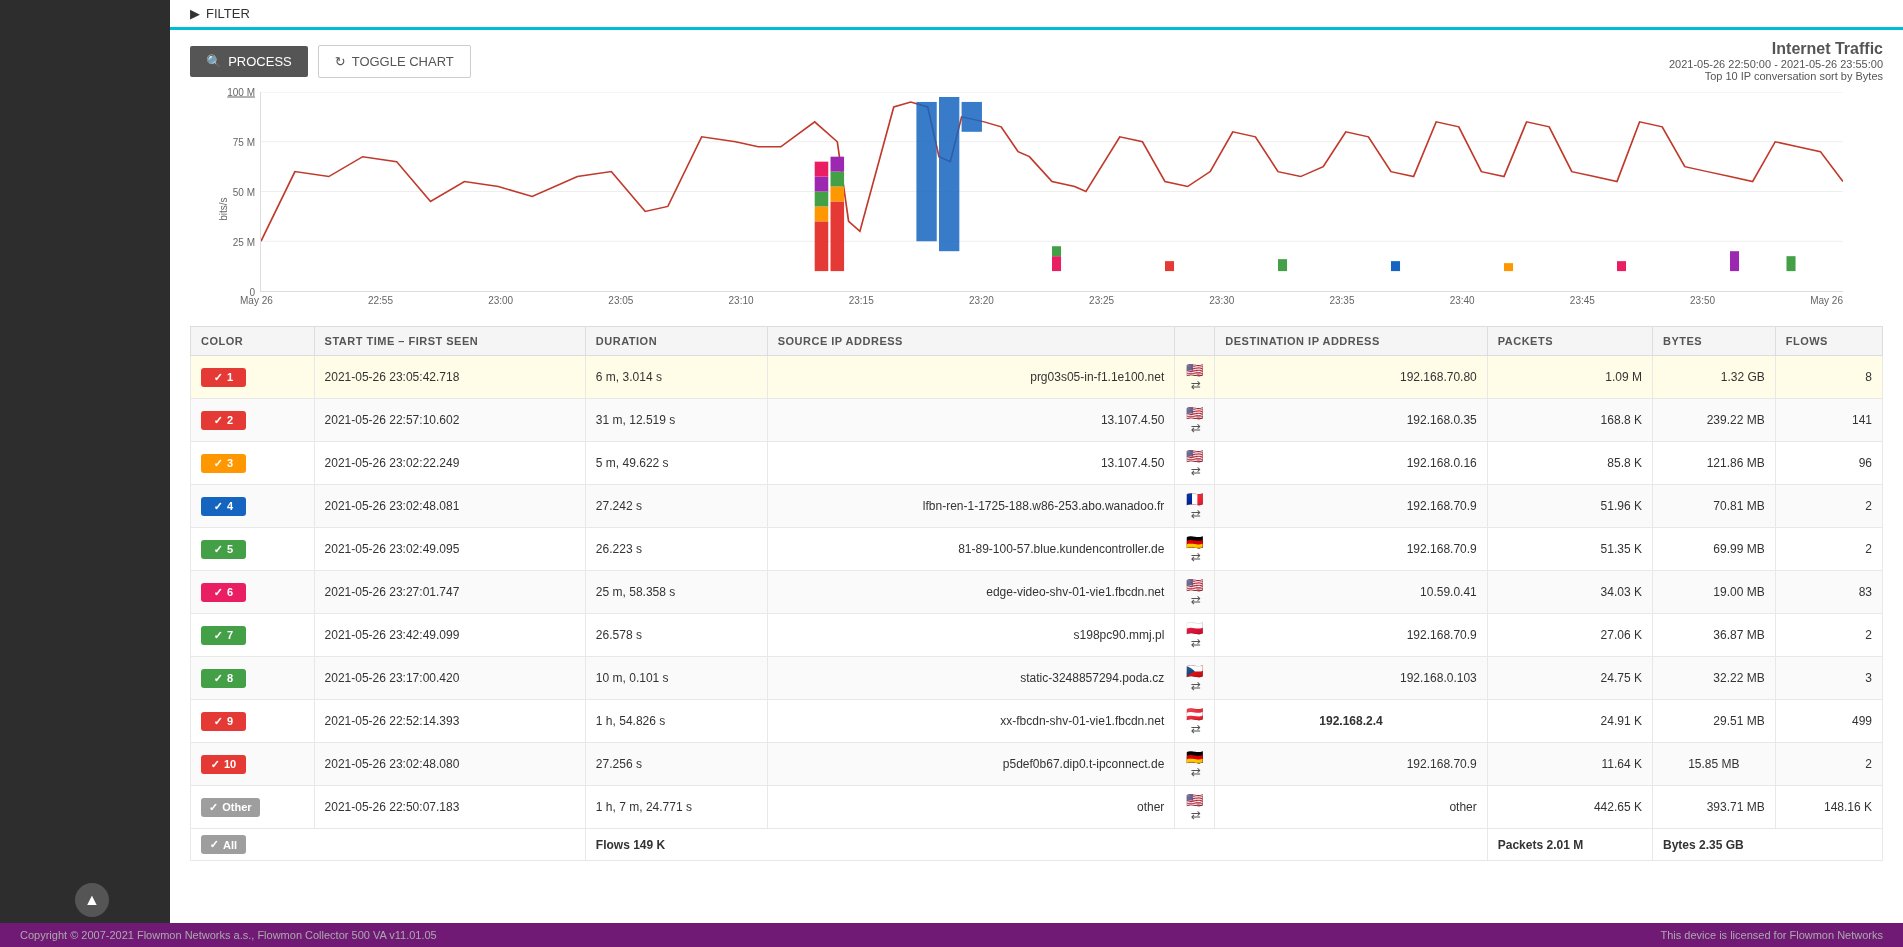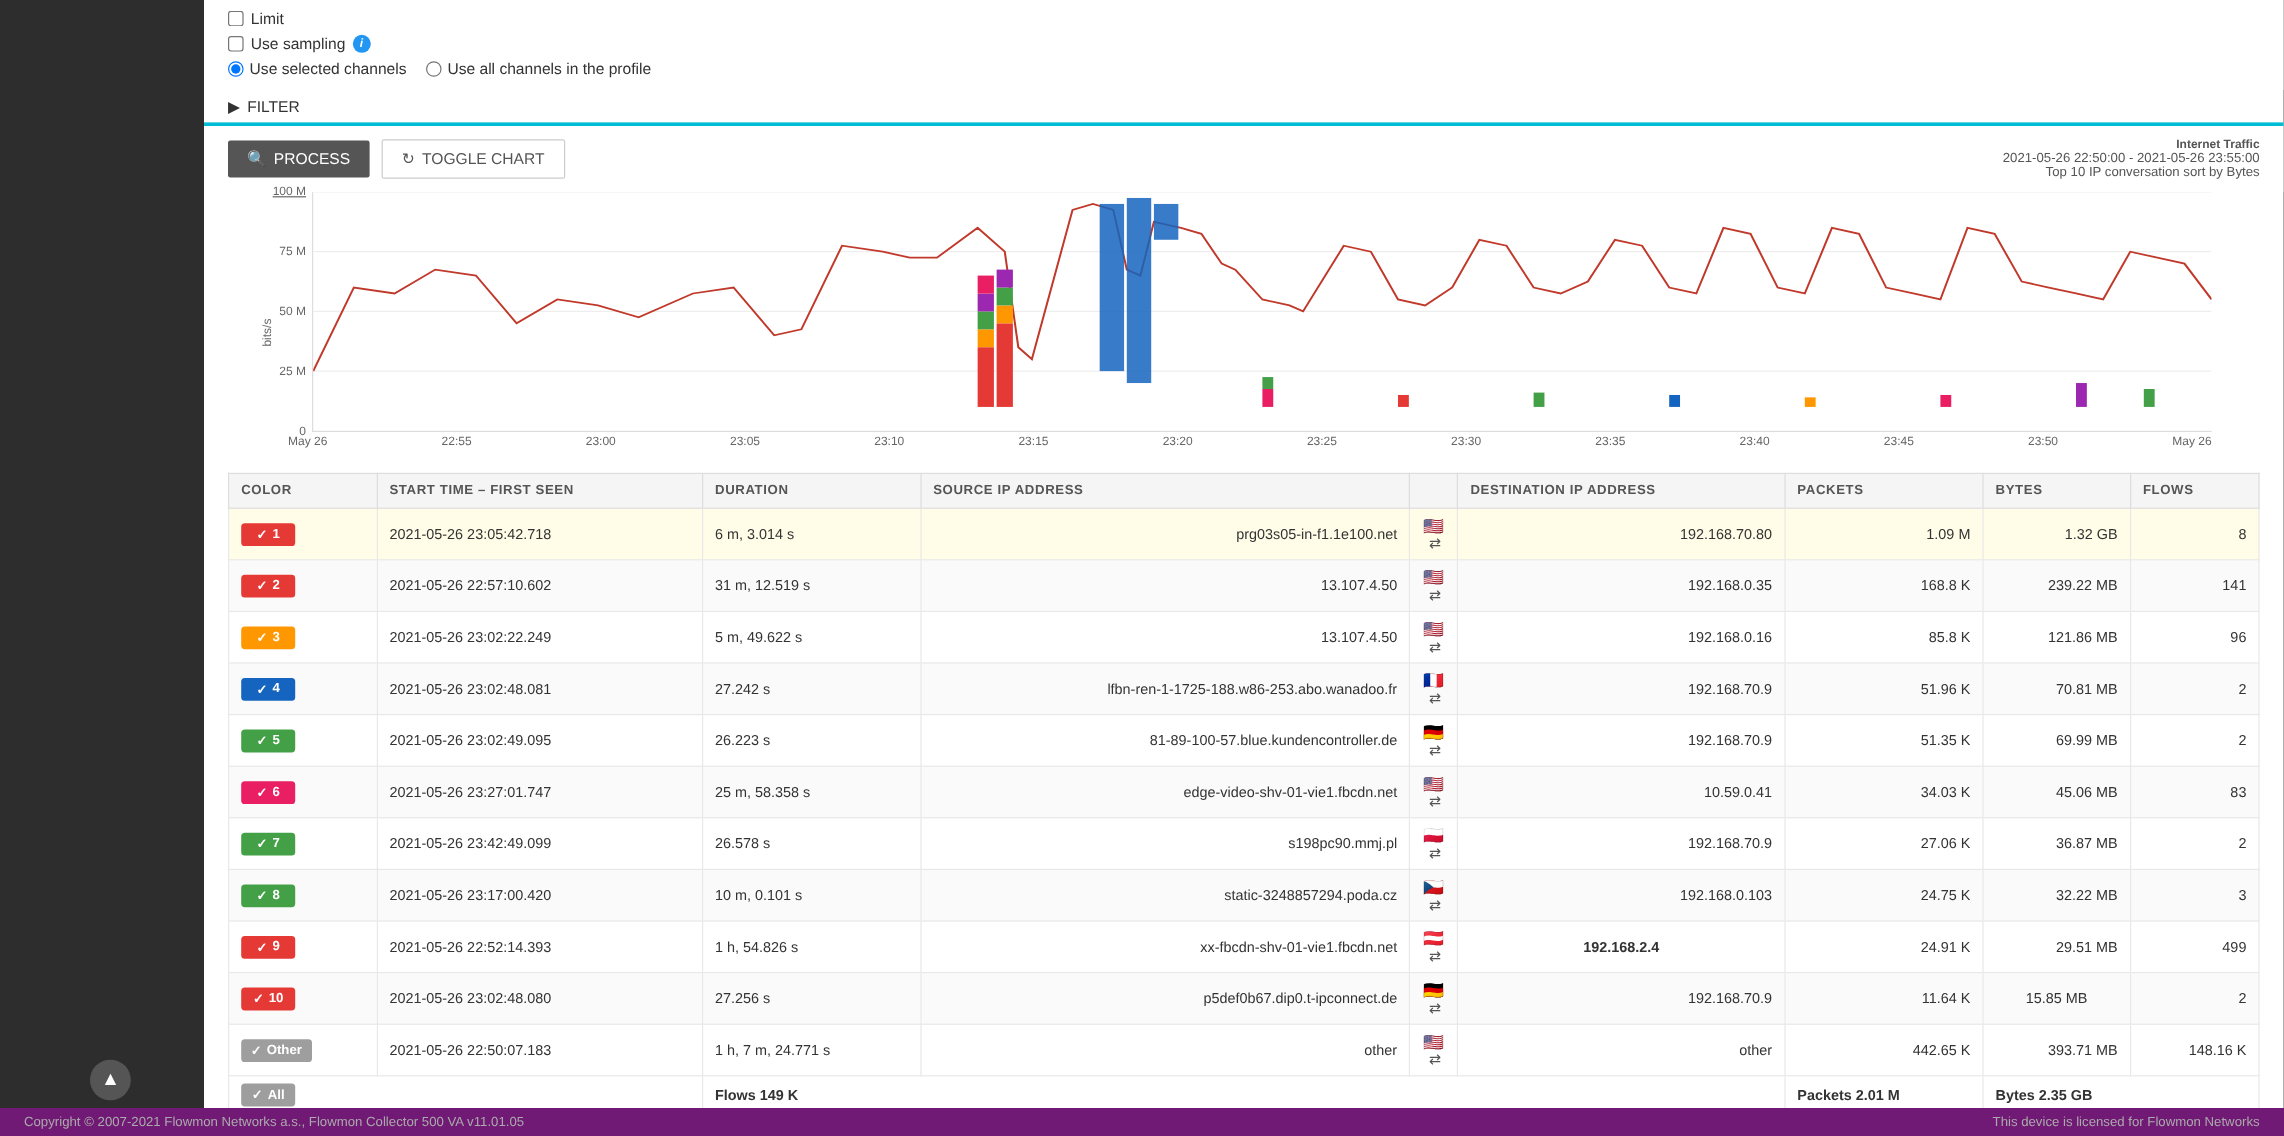--- a/index.html
+++ b/index.html
@@ -254,60 +254,39 @@
 <body>
 
 <div class="sidebar"></div>
 
 <div class="scroll-top-btn">
   <span>▲</span>
 </div>
 
 <div class="main-content">
 
-  <div class="top-options">
-    <div class="checkbox-row">
-      <input type="checkbox" style="">
-      <span>Limit</span>
-    </div>
-    <div class="checkbox-row">
-      <input type="checkbox" style="">
-      <span>Use sampling</span>
-      <span class="info-icon">i</span>
-    </div>
-    <div class="radio-row">
-      <label>
-        <input type="radio" name="channels" checked="" style="">
-        <span>Use selected channels</span>
-      </label>
-      <label>
-        <input type="radio" name="channels" style="">
-        <span>Use all channels in the profile</span>
-      </label>
-    </div>
-  </div>
 
   <div class="filter-row">
     <div class="filter-toggle">
       <span>▶</span>
       <span>FILTER</span>
     </div>
   </div>
 
   <div class="toolbar">
     <button class="btn-process">
       <span>🔍</span>
       <span>PROCESS</span>
     </button>
     <button class="btn-toggle">
       <span>↻</span>
       <span>TOGGLE CHART</span>
     </button>
     <div class="chart-header-info">
-      <div style="font-weight:bold;font-size:10px;">Internet Traffic</div>
+      <div style="font-weight:bold;font-size:16px;">Internet Traffic</div>
       <div>2021-05-26 22:50:00 - 2021-05-26 23:55:00</div>
       <div>Top 10 IP conversation sort by Bytes</div>
     </div>
   </div>
 
   <div class="chart-container">
     <div style="position:relative; margin-left:20px;">
 
       <div class="y-axis">
         <span class="y-label" style="top:0%;text-decoration:underline;">100 M</span>
@@ -509,21 +488,21 @@
     </td>
     <td>2021-05-26 23:27:01.747</td>
     <td>25 m, 58.358 s</td>
     <td style="text-align:right;">edge-video-shv-01-vie1.fbcdn.net</td>
     <td style="text-align:center;">
       <span style="font-size:14px;">🇺🇸</span>
       <span style="font-size:12px; color:#555; margin-left:2px;">⇄</span>
     </td>
     <td style="text-align:right;">10.59.0.41</td>
     <td style="text-align:right;">34.03 K</td>
-    <td style="text-align:right;">45.06 MB</td>
+    <td style="text-align:right;">19.00 MB</td>
     <td style="text-align:right;">83</td>
   </tr>
           <tr>
     <td>
       <span class="color-badge" style="background:#43a047;">
         <span>✓</span>
         <span>7</span>
       </span>
     </td>
     <td>2021-05-26 23:42:49.099</td>

